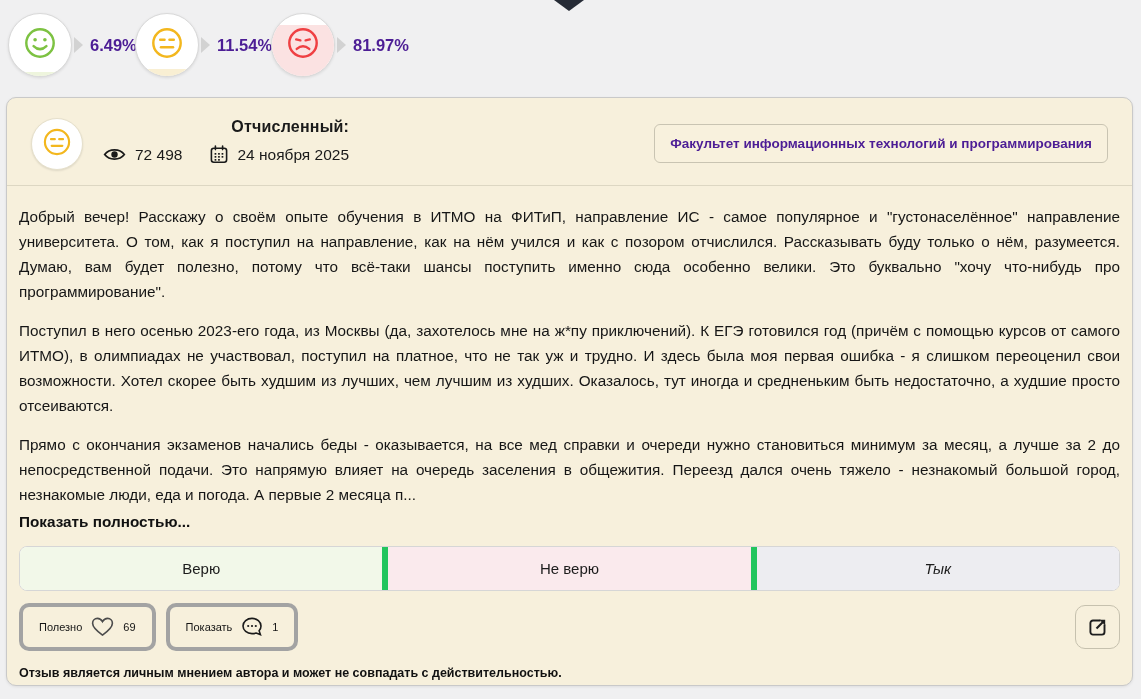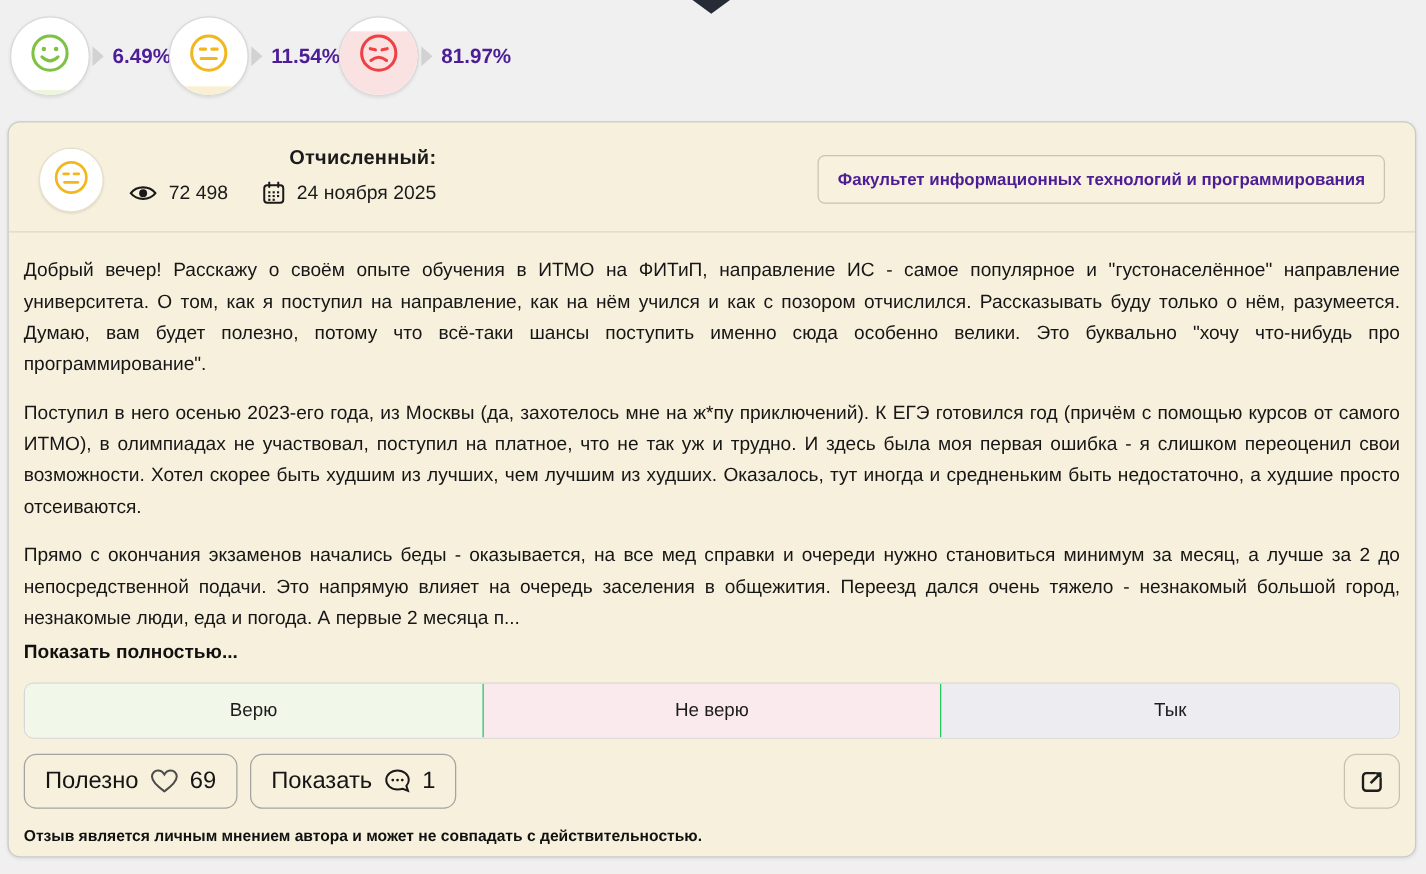--- a/index.html
+++ b/index.html
@@ -60,28 +60,28 @@
     margin:14px 0 0;text-align:justify;
     font-size:15.3px;line-height:25px;color:#161616;
   }
   .show-more{display:inline-block;margin-top:2px;font-size:15.3px;line-height:25px;font-weight:700;color:#111;cursor:pointer;}
   .vote-row{
     display:flex;margin-top:12px;border:1px solid #d6d6d6;border-radius:8px;
     overflow:hidden;background:#fff;
   }
   .vote-btn{
     flex:1 1 0;text-align:center;padding:13px 0;font-size:15px;color:#1c1c1c;
-    border:none;border-left:1px solid #22c55e;font-family:inherit;cursor:pointer;
+    border:none;border-left:6px solid #22c55e;font-family:inherit;cursor:pointer;
   }
   .vote-btn:first-child{border-left:none;}
   .action-row{display:flex;align-items:center;margin-top:12px;}
   .pill-btn{
     display:flex;align-items:center;gap:9px;
-    background:transparent;border:1px solid #a3a3a3;border-radius:10px;
-    padding:10px 16px;font-size:19px;color:#151515;
+    background:transparent;border:4px solid #a3a3a3;border-radius:10px;
+    padding:10px 16px;font-size:11px;color:#151515;
     font-family:inherit;cursor:pointer;margin-right:10px;
   }
   .pill-count{font-weight:400;}
   .ext-btn{
     margin-left:auto;width:45px;height:44px;margin-right:0;
     display:flex;align-items:center;justify-content:center;
     background:transparent;border:1px solid #c6c1ae;border-radius:10px;cursor:pointer;
   }
   .disclaimer{margin-top:15px;font-size:12.5px;font-weight:600;color:#111;}
 </style>
@@ -186,21 +186,21 @@
 
   <div class="card-body">
     <p>Добрый вечер! Расскажу о своём опыте обучения в ИТМО на ФИТиП, направление ИС - самое популярное и "густонаселённое" направление университета. О том, как я поступил на направление, как на нём учился и как с позором отчислился. Рассказывать буду только о нём, разумеется. Думаю, вам будет полезно, потому что всё-таки шансы поступить именно сюда особенно велики. Это буквально "хочу что-нибудь про программирование".</p>
     <p>Поступил в него осенью 2023-его года, из Москвы (да, захотелось мне на ж*пу приключений). К ЕГЭ готовился год (причём с помощью курсов от самого ИТМО), в олимпиадах не участвовал, поступил на платное, что не так уж и трудно. И здесь была моя первая ошибка - я слишком переоценил свои возможности. Хотел скорее быть худшим из лучших, чем лучшим из худших. Оказалось, тут иногда и средненьким быть недостаточно, а худшие просто отсеиваются.</p>
     <p style="margin-bottom:0;">Прямо с окончания экзаменов начались беды - оказывается, на все мед справки и очереди нужно становиться минимум за месяц, а лучше за 2 до непосредственной подачи. Это напрямую влияет на очередь заселения в общежития. Переезд дался очень тяжело - незнакомый большой город, незнакомые люди, еда и погода. А первые 2 месяца п...</p>
     <span class="show-more">Показать полностью...</span>
 
     <div class="vote-row">
       <button class="vote-btn" style="background: rgb(242, 248, 233);">Верю</button>
       <button class="vote-btn" style="background: rgb(250, 234, 237);">Не верю</button>
-      <button class="vote-btn" style="background: rgb(237, 237, 241);">Тык</button>
+      <button class="vote-btn" style="background: rgb(237, 237, 241); font-style: italic;">Тык</button>
     </div>
 
     <div class="action-row">
       <button class="pill-btn">
         <span>Полезно</span>
         <span style="display:flex;">
           <svg width="23" height="20" viewBox="0 0 24 21">
             <path d="M12 19 C5 14 1.6 10.2 1.6 6.6 C1.6 3.6 3.9 1.5 6.6 1.5 C8.8 1.5 10.8 2.8 12 4.8 C13.2 2.8 15.2 1.5 17.4 1.5 C20.1 1.5 22.4 3.6 22.4 6.6 C22.4 10.2 19 14 12 19 Z" fill="none" stroke="#4c4c4c" stroke-width="1.7"></path>
           </svg>
         </span>

